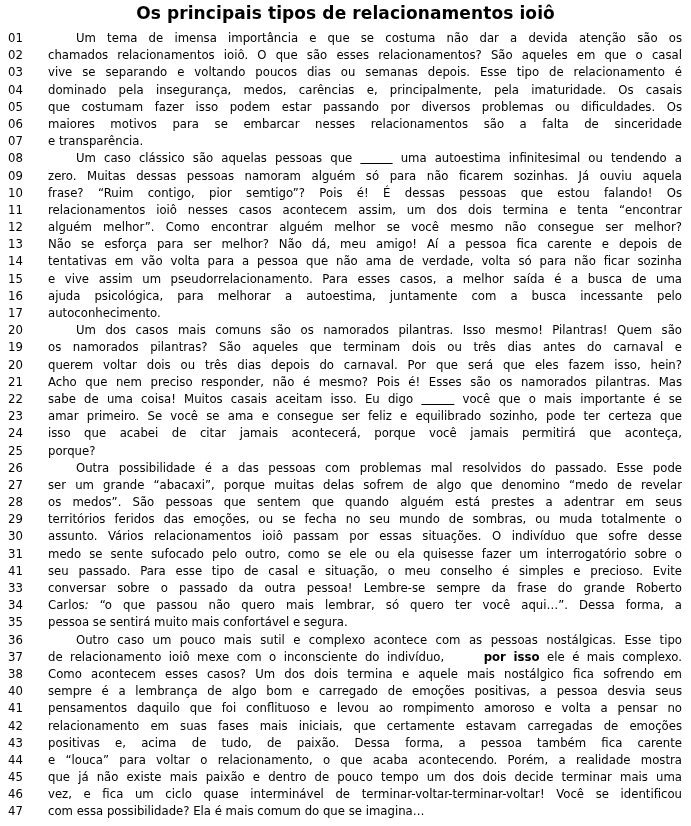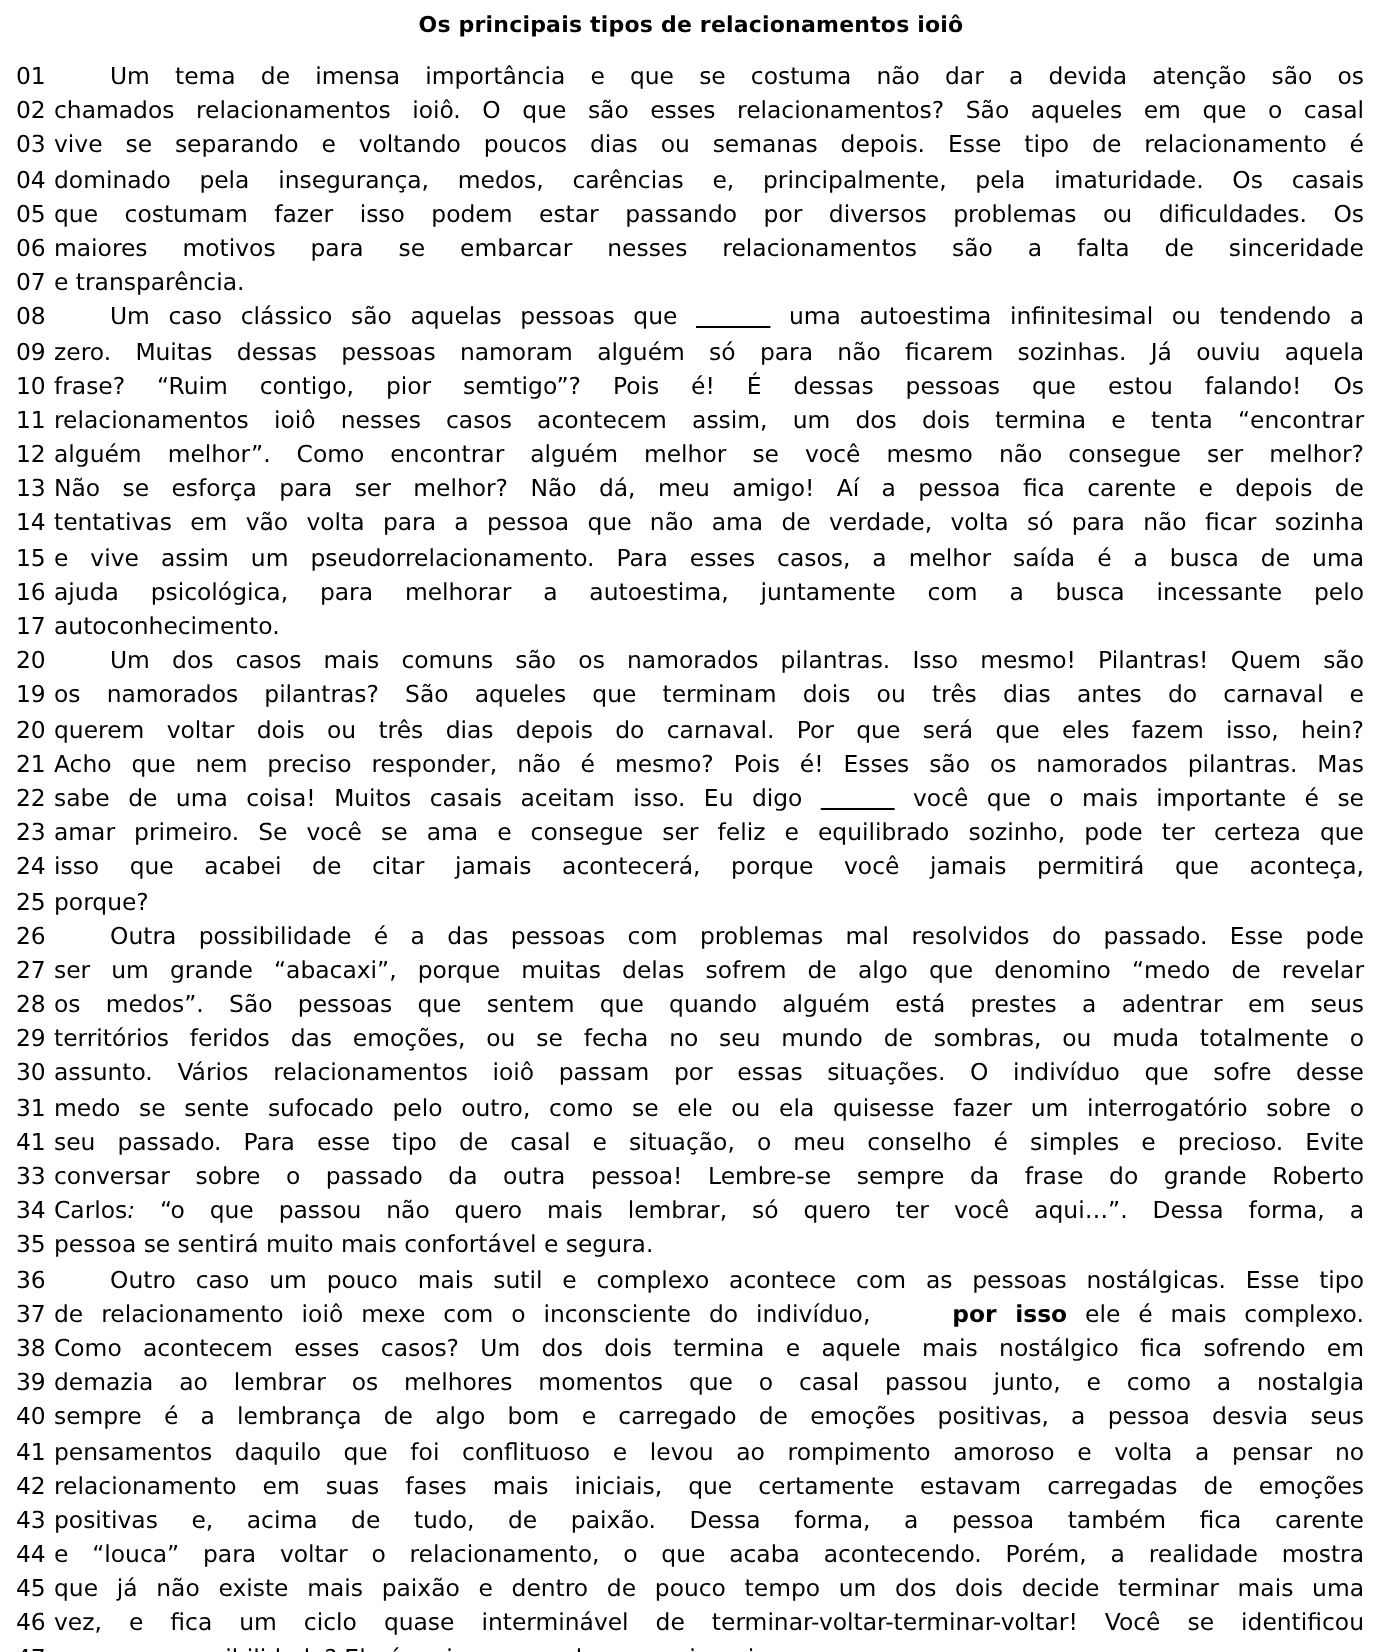--- a/index.html
+++ b/index.html
@@ -17,36 +17,37 @@
   }
   #page {
     position: relative;
     width: 691px;
     height: 826px;
     box-sizing: border-box;
   }
   #doc-title {
     text-align: center;
     font-weight: bold;
-    font-size: 11px;
+    font-size: 17px;
     letter-spacing: 0.1px;
     margin: 0;
     padding-top: 5px;
     padding-bottom: 0;
     line-height: 16px;
   }
   #lines {
     margin-top: 9px;
   }
   .line {
     display: flex;
     align-items: flex-start;
     height: 17.2px;
     line-height: 17.2px;
     white-space: nowrap;
+    gap: 21px;
   }
   .lineno {
     width: 19px;
     margin-left: 8px;
     margin-right: 0;
     flex: 0 0 auto;
     font-size: 11.7px;
     text-align: left;
     color: #000;
   }
@@ -228,24 +229,20 @@
       </div>
       <div class="line">
         <span class="lineno">37</span>
         <span class="ltext">de relacionamento ioiô mexe com o inconsciente do indivíduo, <b>por isso</b> ele é mais complexo.</span>
       </div>
       <div class="line">
         <span class="lineno">38</span>
         <span class="ltext">Como acontecem esses casos? Um dos dois termina e aquele mais nostálgico fica sofrendo em</span>
       </div>
       <div class="line">
-        <span class="lineno">39</span>
-        <span class="ltext">demazia ao lembrar os melhores momentos que o casal passou junto, e como a nostalgia</span>
-      </div>
-      <div class="line">
         <span class="lineno">40</span>
         <span class="ltext">sempre é a lembrança de algo bom e carregado de emoções positivas, a pessoa desvia seus</span>
       </div>
       <div class="line">
         <span class="lineno">41</span>
         <span class="ltext">pensamentos daquilo que foi conflituoso e levou ao rompimento amoroso e volta a pensar no</span>
       </div>
       <div class="line">
         <span class="lineno">42</span>
         <span class="ltext">relacionamento em suas fases mais iniciais, que certamente estavam carregadas de emoções</span>

